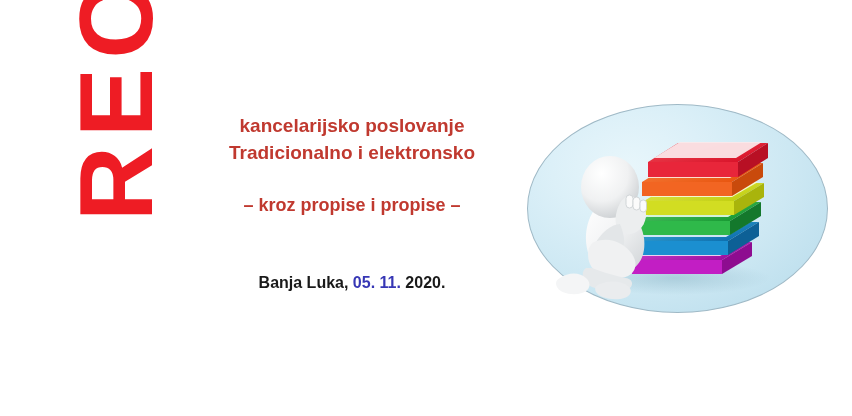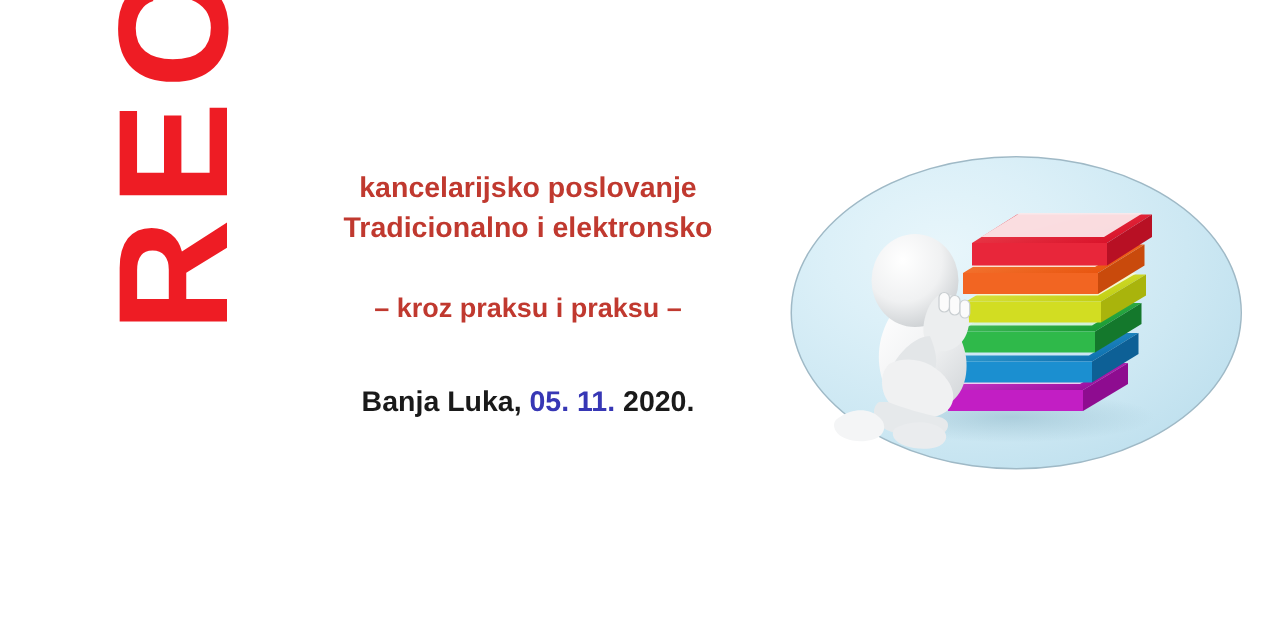--- a/index.html
+++ b/index.html
@@ -63,25 +63,25 @@
     color: #c0392f;
     line-height: 26px;
     margin-top: 26px;
     white-space: nowrap;
   }
 
   
   #date-line {
     position: absolute;
     left: 196px;
-    top: 258px;
+    top: 274px;
     width: 312px;
     text-align: center;
     font-family: "Liberation Sans", sans-serif;
-    font-size: 19px;
+    font-size: 16px;
     font-weight: bold;
     color: #1a1a1a;
     white-space: nowrap;
   }
   #date-line .day-month {
     color: #3737b5;
   }
 
   
   #illustration {
@@ -116,21 +116,21 @@
 
 <div id="canvas">
 
   <div id="rec-logo">
     <span class="rec-text">REC</span>
   </div>
 
   <div id="title-block">
     <div class="title-line">kancelarijsko poslovanje</div>
     <div class="title-line">Tradicionalno i elektronsko</div>
-    <div id="subtitle">– kroz praksu i praksu –</div>
+    <div id="subtitle">– kroz propise i propise –</div>
   </div>
 
   <div id="date-line">
     <span>Banja Luka,</span><span>&nbsp;</span><span class="day-month">05. 11.</span><span>&nbsp;</span><span>2020.</span>
   </div>
 
   <div id="illustration">
     <div id="ellipse-bg"></div>
 
     <svg id="illust-svg" viewBox="0 0 324 234">

